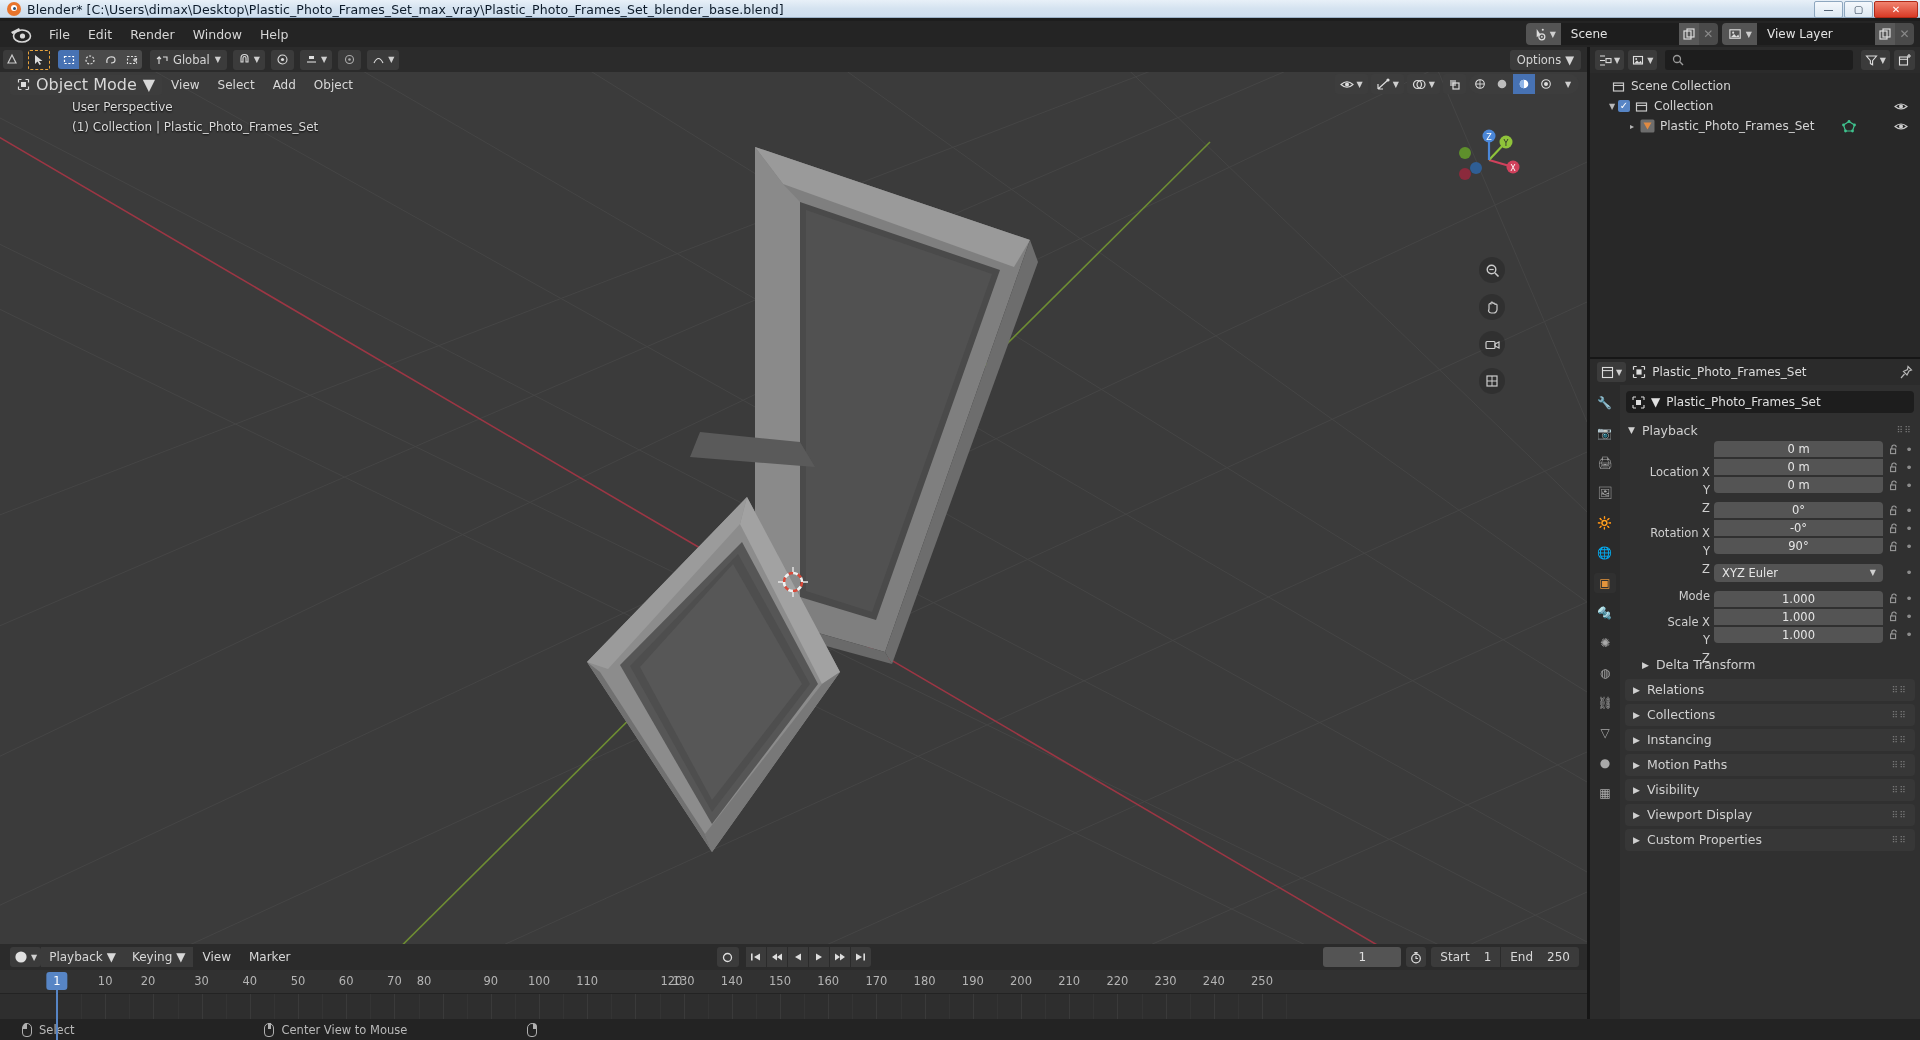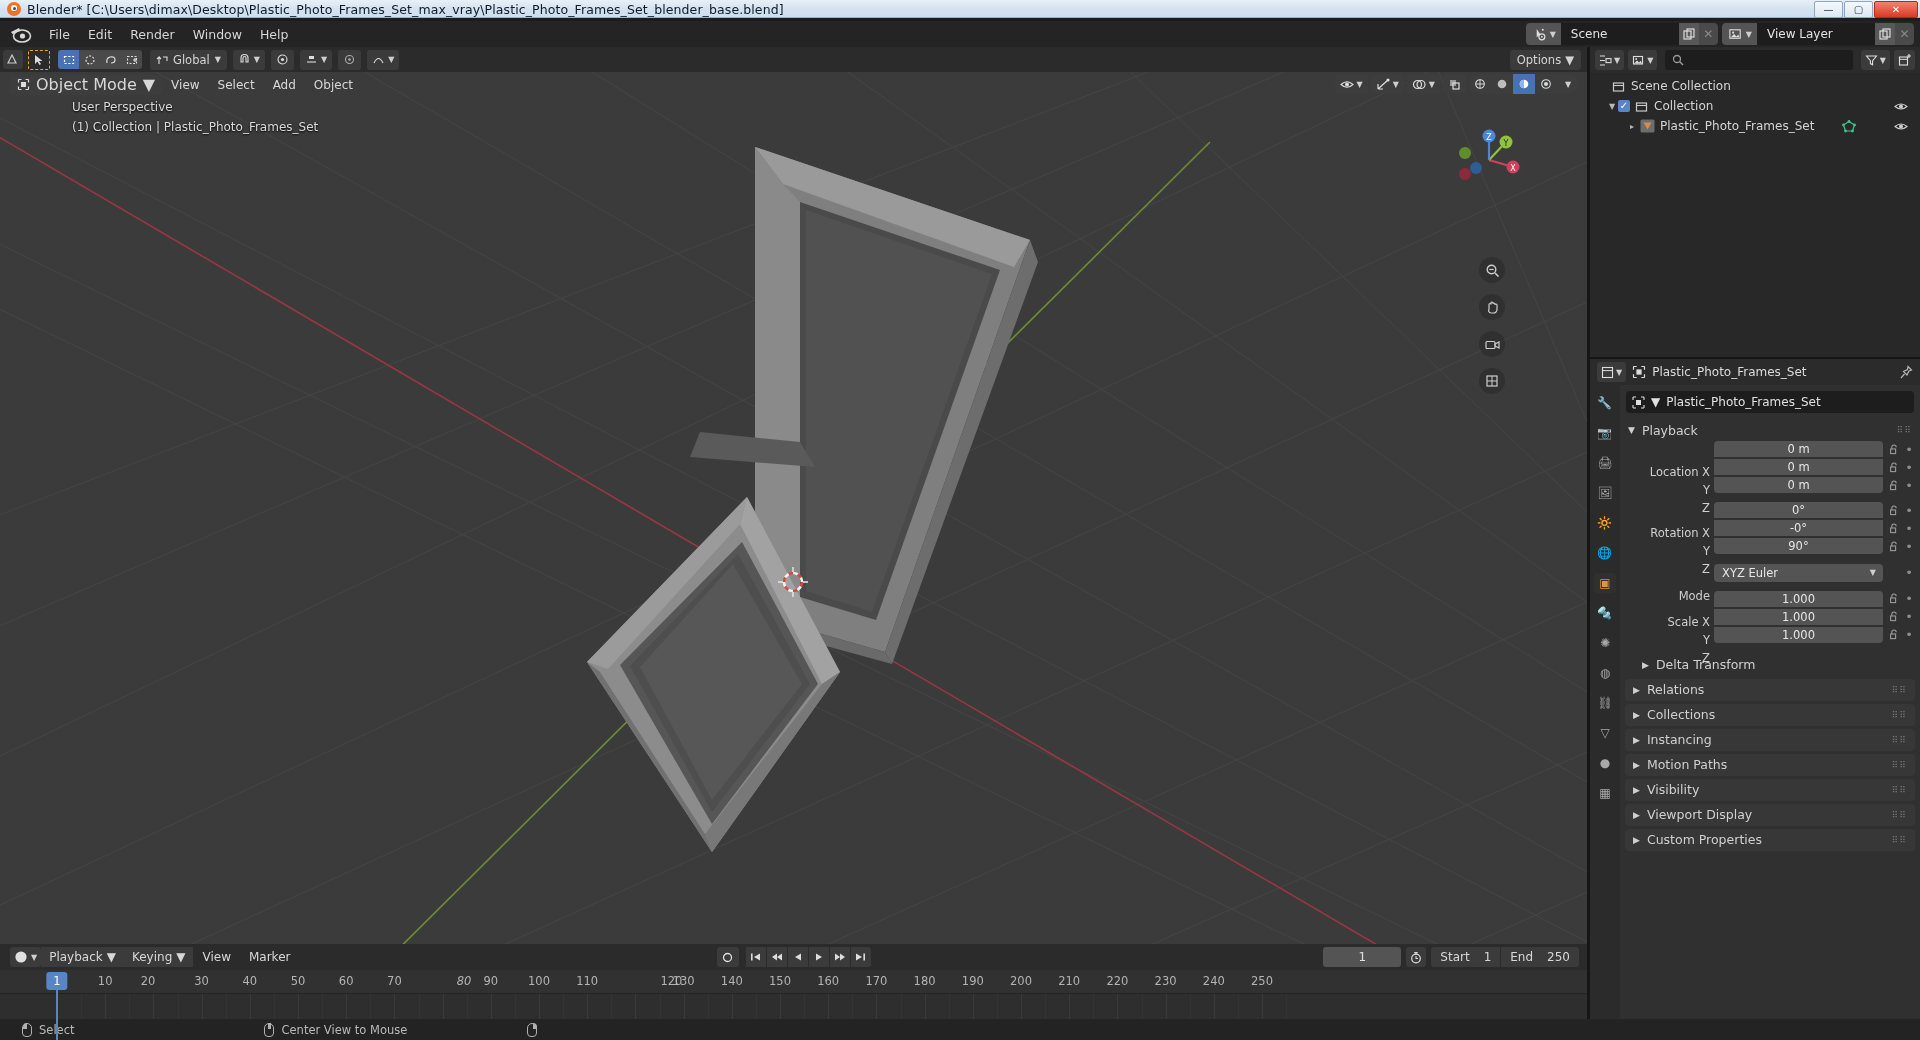--- a/index.html
+++ b/index.html
@@ -591,21 +591,21 @@
   <div class="ruler" id="tl-ruler">
       <div class="phead" style="left: 57px;">1</div>
       <div class="pline" style="left: 56px;"></div>
       <div class="tick" style="left: 105.2px;">10</div>
       <div class="tick" style="left: 148px;">20</div>
       <div class="tick" style="left: 201.6px;">30</div>
       <div class="tick" style="left: 249.8px;">40</div>
       <div class="tick" style="left: 298px;">50</div>
       <div class="tick" style="left: 346.2px;">60</div>
       <div class="tick" style="left: 394.4px;">70</div>
-      <div class="tick" style="left: 464px; font-style: italic;">80</div>
+      <div class="tick" style="left: 424px;">80</div>
       <div class="tick" style="left: 490.8px;">90</div>
       <div class="tick" style="left: 539px;">100</div>
       <div class="tick" style="left: 587.2px;">110</div>
       <div class="tick" style="left: 635.4px; margin-left: 36px;">120</div>
       <div class="tick" style="left: 683.6px;">130</div>
       <div class="tick" style="left: 731.8px;">140</div>
       <div class="tick" style="left: 780px;">150</div>
       <div class="tick" style="left: 828.2px;">160</div>
       <div class="tick" style="left: 876.4px;">170</div>
       <div class="tick" style="left: 924.6px;">180</div>

